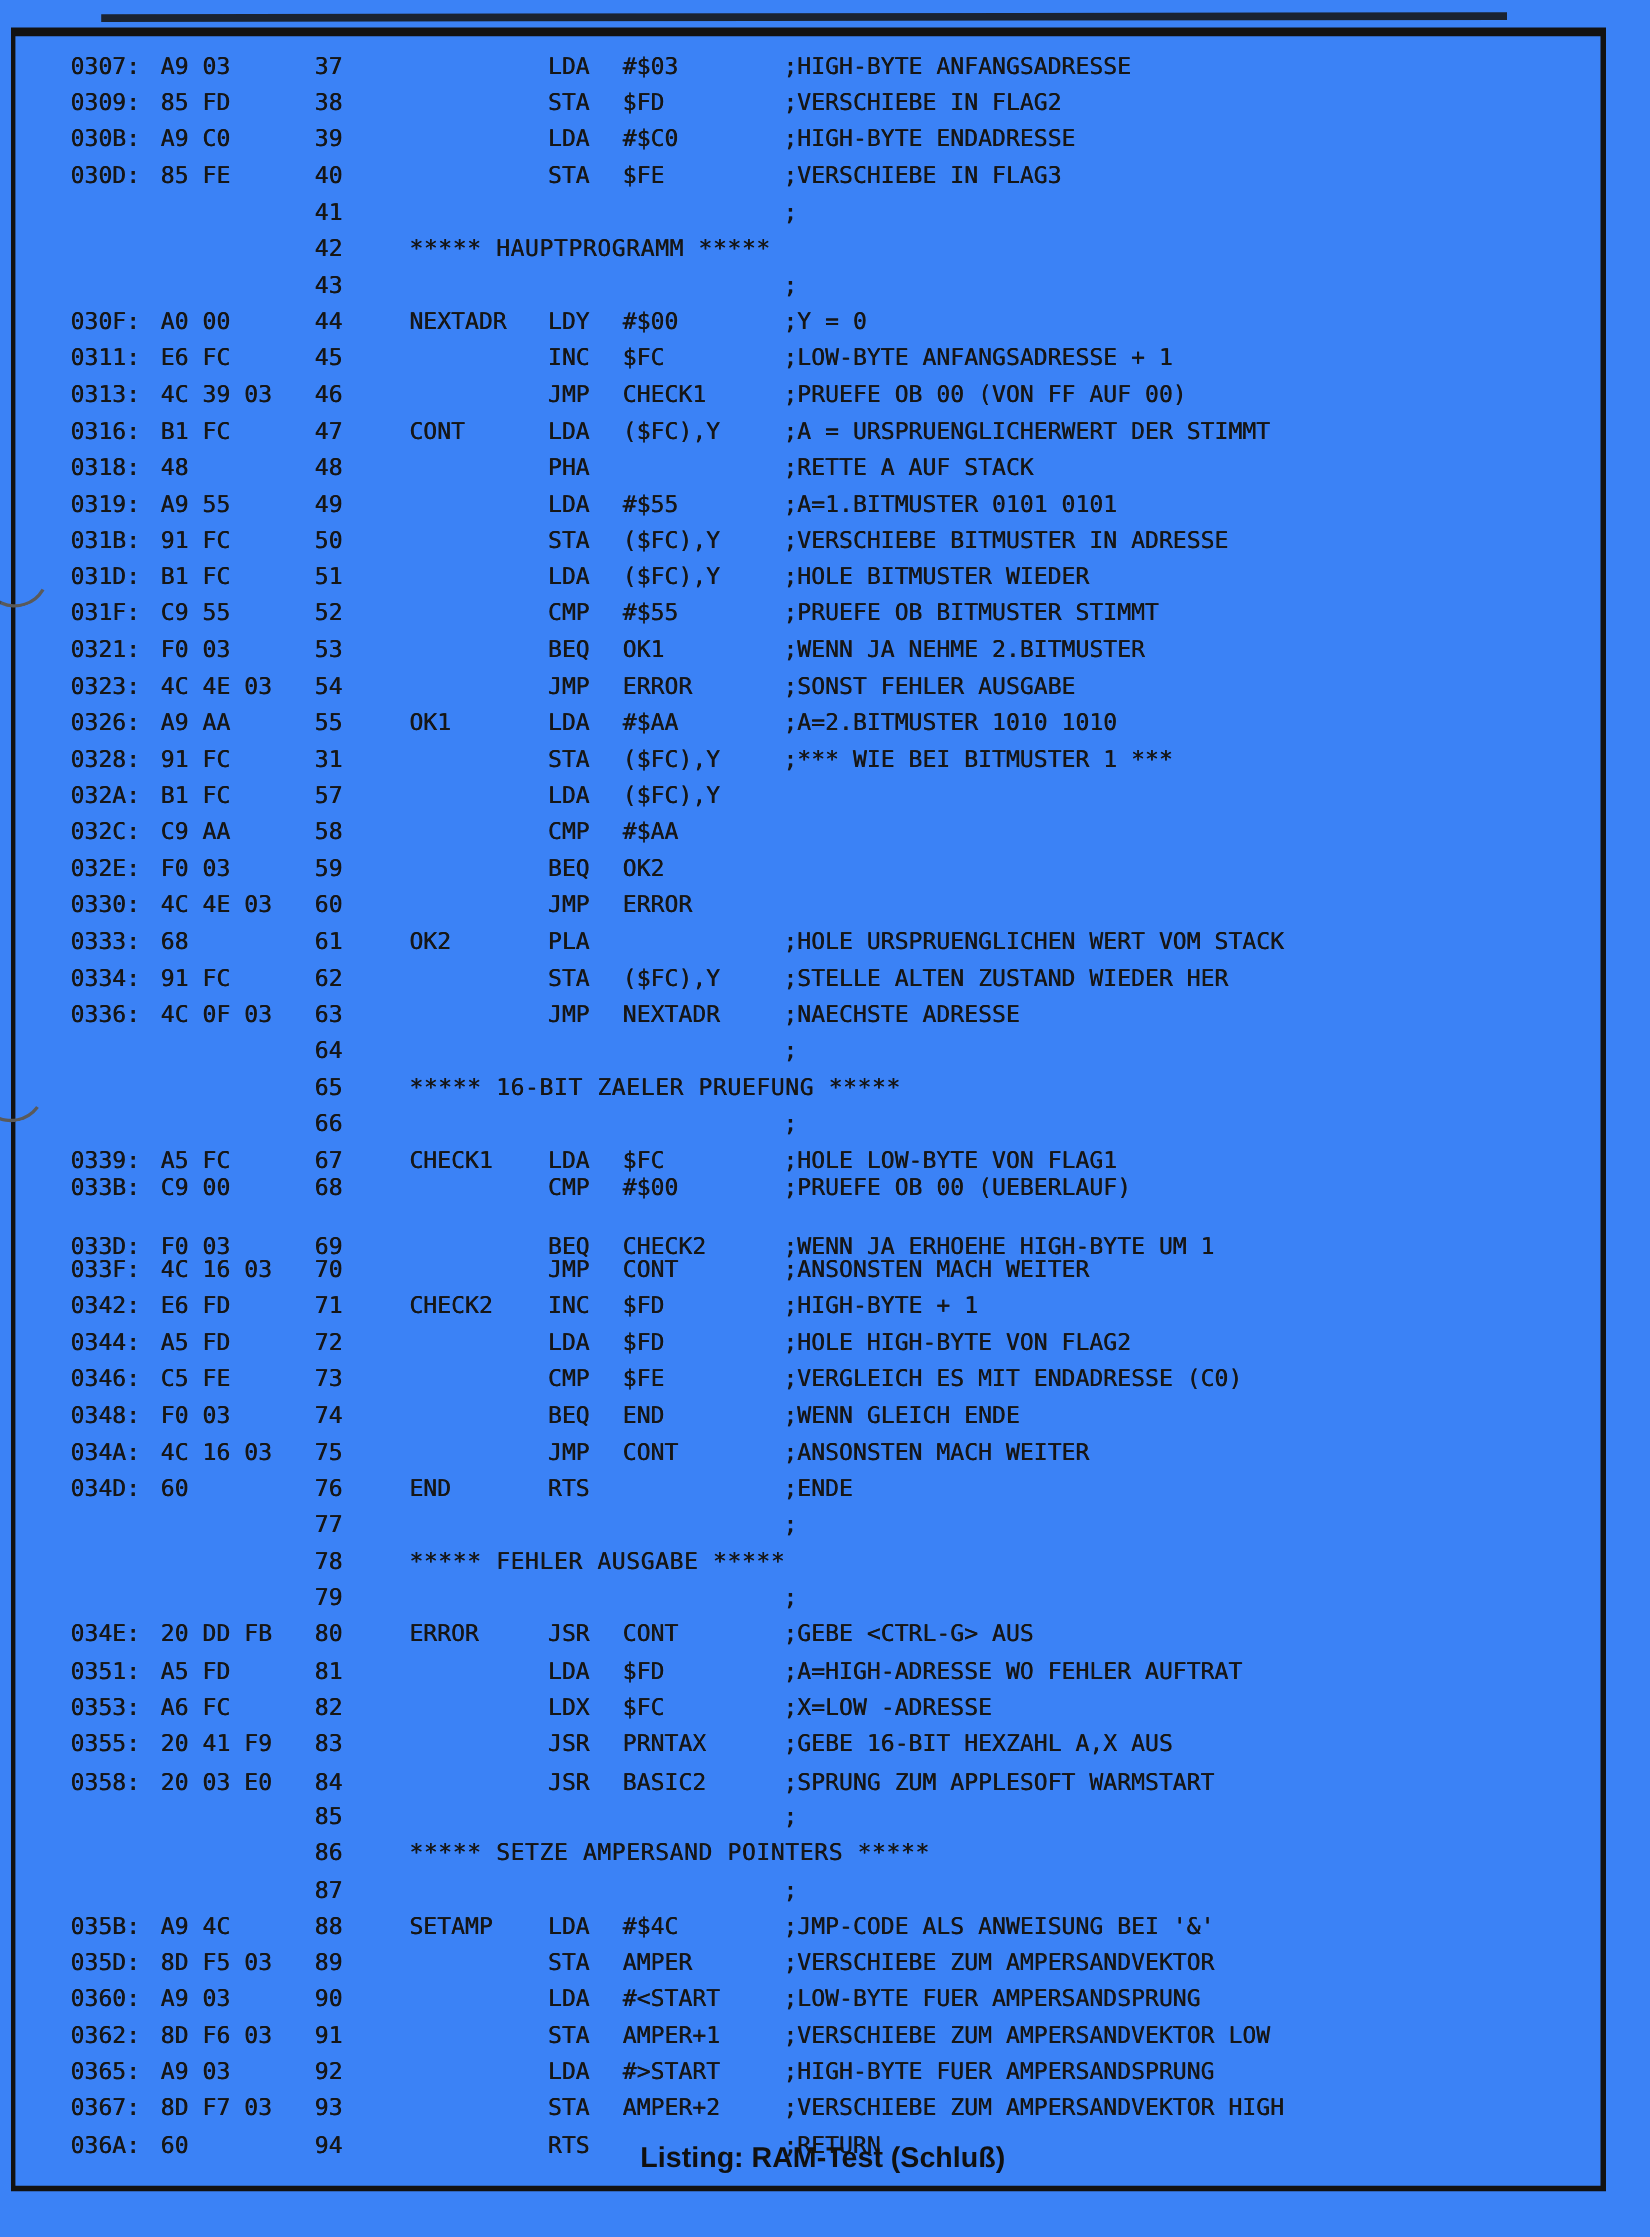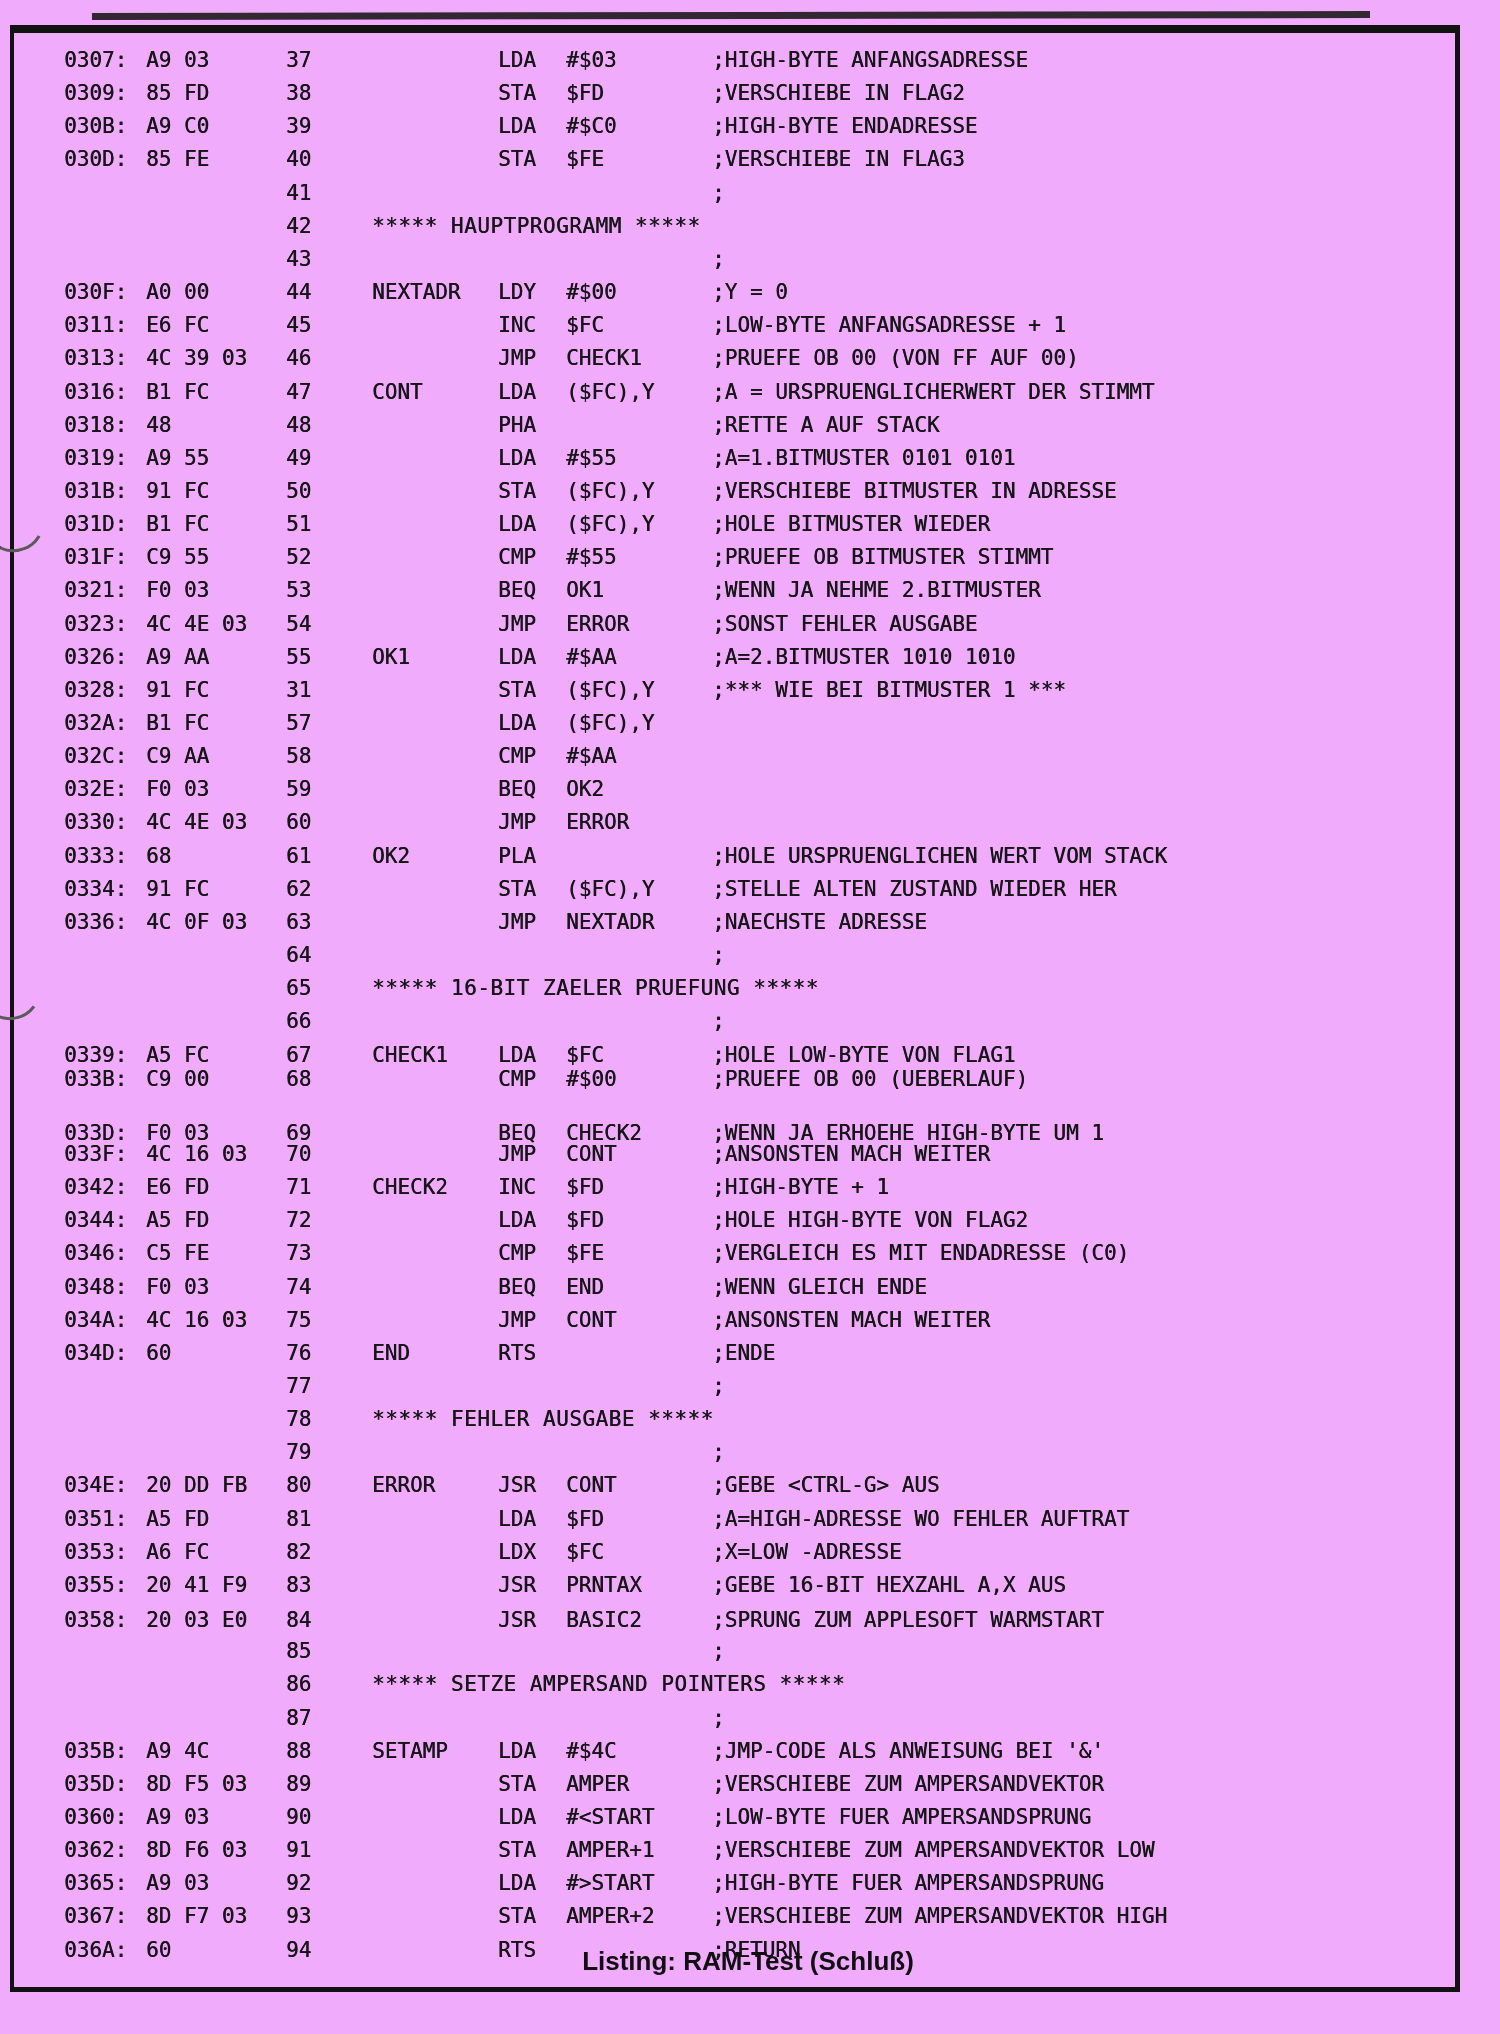--- a/index.html
+++ b/index.html
@@ -1,19 +1,19 @@
 <!DOCTYPE html>
 <html><head>
 <meta charset="utf-8">
 <style>
   html,body{margin:0;padding:0;background:#e9e7e2;}
   .page{
     position:relative;
     width:1500px;height:2034px;
-    background:#f0abfc;
+    background:#3b82f6;
     overflow:hidden;
     font-family:"DejaVu Sans Mono", monospace;
   }
   .top-smudge{
     position:absolute;left:92px;top:12px;width:1278px;height:7px;
     background:#161616;opacity:.88;transform:skewY(-0.08deg);
   }
   .frame{
     position:absolute;left:10px;top:25px;width:1450px;height:1967px;
     box-sizing:border-box;

